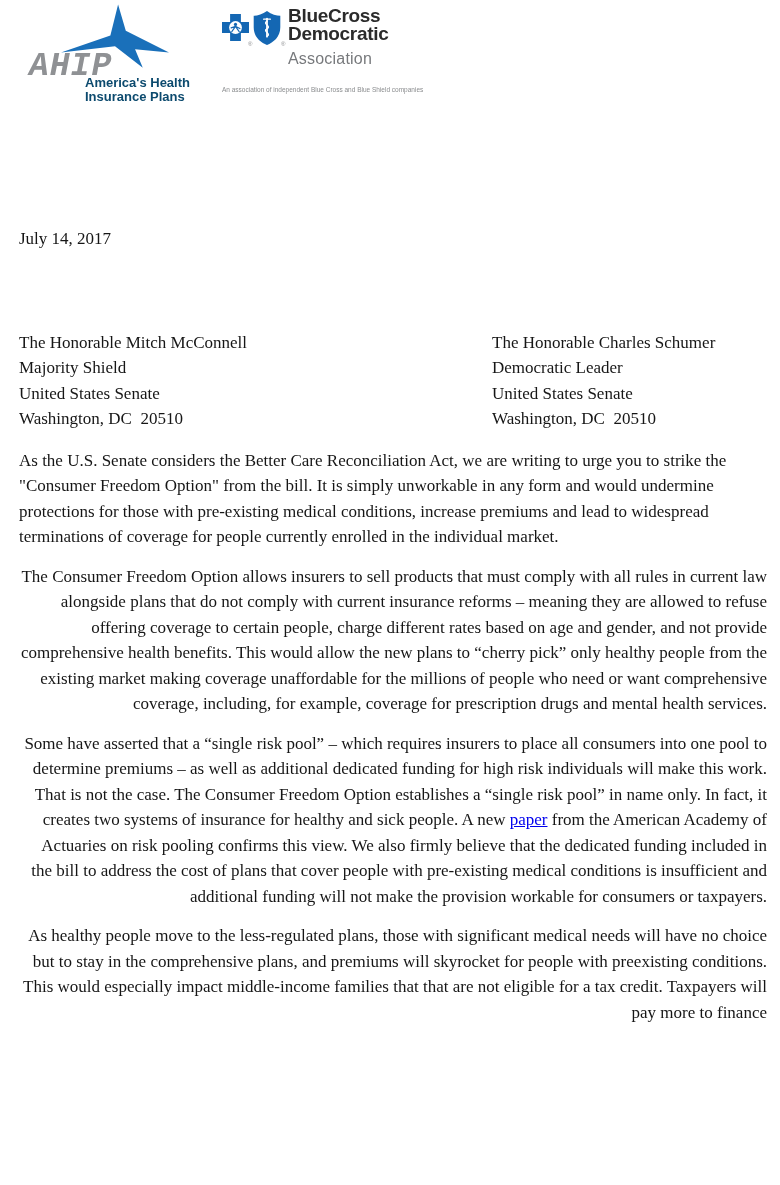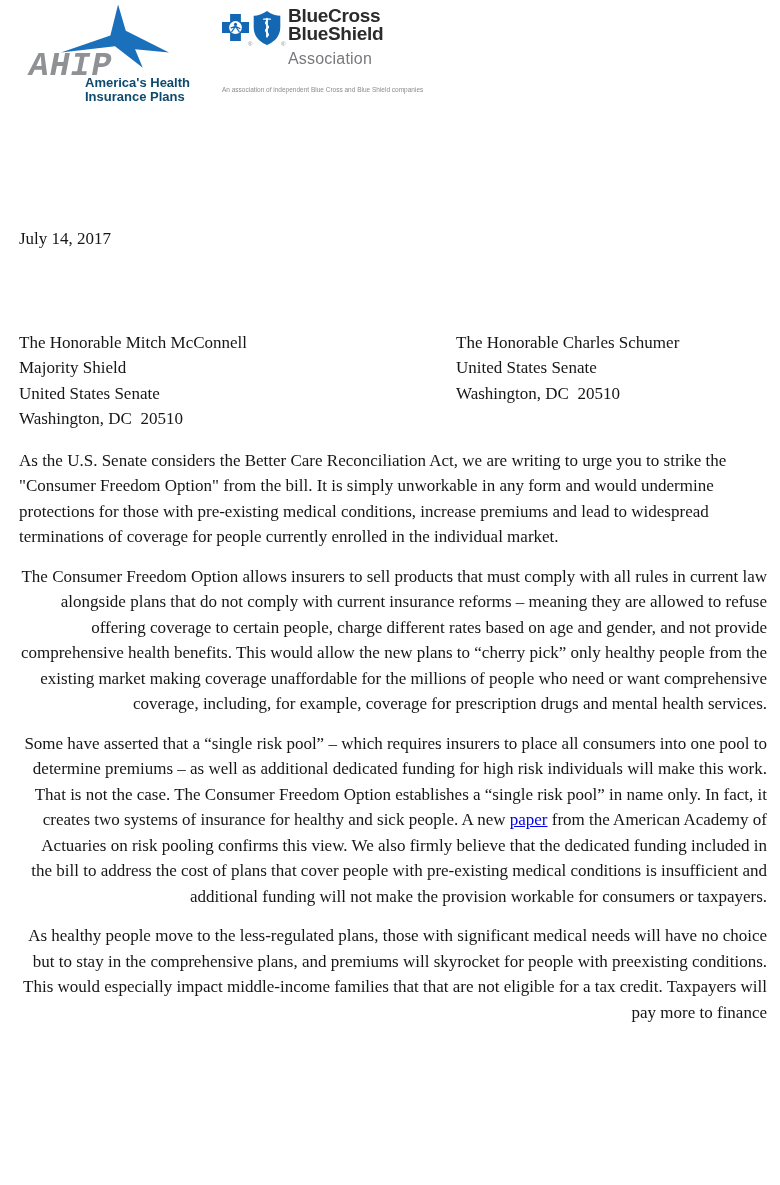--- a/index.html
+++ b/index.html
@@ -69,20 +69,21 @@
   .letter-body {
     font-size: 17px;
     line-height: 25.5px;
   }
   .date-line {
     margin-top: 114px;
   }
   .recipients {
     margin-top: 78px;
     display: flex;
+    gap: 36px;
   }
   .recipient { width: 437px; }
   .recipient + .recipient { width: auto; }
   .recipient div { white-space: pre-wrap; }
   .salutation { margin-top: 26px; }
   .para { margin: 16px 0 0 0; max-width: 748px; }
   .para + .para { margin-top: 14px; text-align: right; }
   a.doc-link { color: #0000ee; text-decoration: underline; cursor: pointer; }
 </style>
 </head>
@@ -115,41 +116,42 @@
           <path fill="#1467b3" d="M20 0 C26 4.5 33 6.5 38 6.5 L38 22 C38 35.5 28.5 42.5 20 46 C11.5 42.5 2 35.5 2 22 L2 6.5 C7 6.5 14 4.5 20 0 Z"></path>
           <rect x="18.8" y="9" width="2.4" height="27" rx="1.2" fill="#ffffff"></rect>
           <rect x="14.5" y="10" width="11" height="2" rx="1" fill="#ffffff"></rect>
           <path d="M20 14 C13 17 27 21 20 24 C13 27 27 31 20 34" stroke="#ffffff" stroke-width="1.7" fill="none" stroke-linecap="round"></path>
         </svg>
         <span class="reg-mark reg-cross">®</span>
         <span class="reg-mark reg-shield">®</span>
       </div>
       <div class="bcbs-words">
         <div class="bcbs-word-line">BlueCross</div>
-        <div class="bcbs-word-line">BlueShield</div>
+        <div class="bcbs-word-line">Democratic</div>
         <div class="bcbs-association">Association</div>
       </div>
       <div class="bcbs-tagline">An association of independent Blue Cross and Blue Shield companies</div>
     </div>
 
   </div>
 
   <div class="letter-body">
 
     <div class="date-line">July 14, 2017</div>
 
     <div class="recipients">
       <div class="recipient">
         <div>The Honorable Mitch McConnell</div>
         <div>Majority Shield</div>
         <div>United States Senate</div>
         <div>Washington, DC  20510</div>
       </div>
       <div class="recipient">
         <div>The Honorable Charles Schumer</div>
+        <div>Democratic Leader</div>
         <div>United States Senate</div>
         <div>Washington, DC  20510</div>
       </div>
     </div>
 
 
     <p class="para">As the U.S. Senate considers the Better Care Reconciliation Act, we are writing to urge you to strike the "Consumer Freedom Option" from the bill. It is simply unworkable in any form and would undermine protections for those with pre-existing medical conditions, increase premiums and lead to widespread terminations of coverage for people currently enrolled in the individual market.</p>
 
     <p class="para">The Consumer Freedom Option allows insurers to sell products that must comply with all rules in current law alongside plans that do not comply with current insurance reforms – meaning they are allowed to refuse offering coverage to certain people, charge different rates based on age and gender, and not provide comprehensive health benefits. This would allow the new plans to “cherry pick” only healthy people from the existing market making coverage unaffordable for the millions of people who need or want comprehensive coverage, including, for example, coverage for prescription drugs and mental health services.</p>
 

